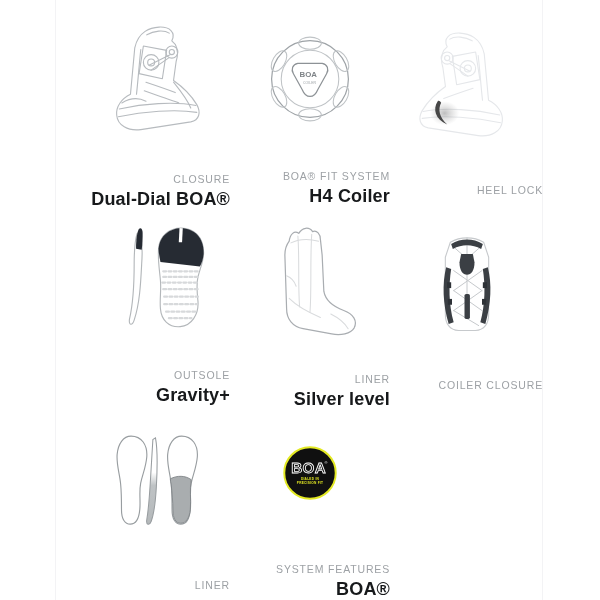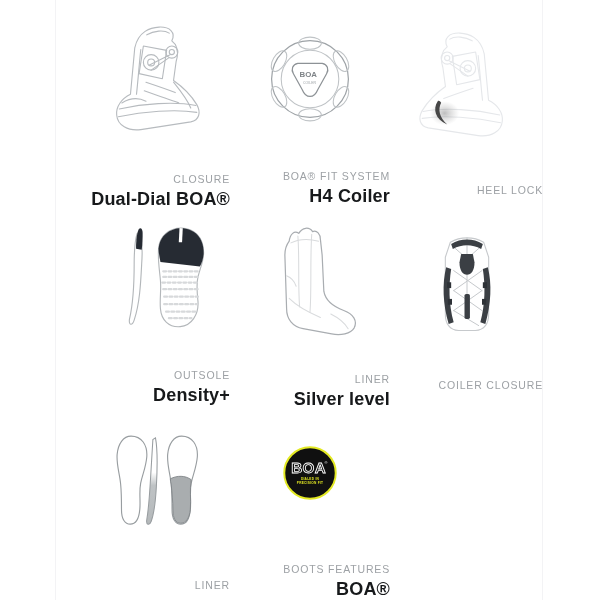--- a/index.html
+++ b/index.html
@@ -135,21 +135,21 @@
                 <path d="M76,72 H114"></path>
               <path d="M77,79 H115"></path>
                 <path d="M78,87 H114"></path>
                 <path d="M78,95 H113"></path>
               <path d="M80,103 H111"></path>
                 <path d="M83,110 H107"></path>
             </g>
           </svg>
         </div>
         <div class="cat">OUTSOLE</div>
-        <div class="val">Density+</div>
+        <div class="val">Gravity+</div>
       </div>
 
       <div class="cell row2">
         <div class="art">
           <svg width="104" height="126" viewBox="0 0 120 145">
             <path d="M36,30 C37,22 42,17 47,21 C51,14 59,13 63,19 C68,17 72,22 72,28 L74,46 L76,88 C78,99 88,106 99,110 C110,114 115,122 111,130 C107,137 95,139 85,137 L52,131 C40,129 33,120 33,108 L31,46 C31,40 33,34 36,30 Z" fill="#ffffff" stroke="#a9adb1" stroke-width="1.4" stroke-linejoin="round"></path>
             <g stroke="#d9dbdd" stroke-width="1.2" fill="none" stroke-linecap="round">
               <path d="M38,32 C46,28 58,27 70,30"></path>
               <path d="M46,24 C48,50 46,80 48,106"></path>
               <path d="M62,22 C60,52 62,84 60,112"></path>
@@ -212,21 +212,21 @@
       <div class="cell row3">
         <div class="art">
           <svg width="66" height="66" viewBox="0 0 100 100">
             <circle cx="50" cy="50" r="39" fill="#101010" stroke="#e3e923" stroke-width="3"></circle>
             <text x="48" y="50" text-anchor="middle" font-size="23" font-weight="bold" letter-spacing="0.5" fill="none" stroke="#ffffff" stroke-width="1.3" font-family="Liberation Sans, sans-serif">BOA</text>
             <text x="72" y="36" font-size="6" fill="#ffffff" font-family="Liberation Sans, sans-serif">®</text>
             <text x="50" y="61" text-anchor="middle" font-size="4.8" font-weight="bold" letter-spacing="0.4" fill="#e3e923" font-family="Liberation Sans, sans-serif">DIALED IN</text>
             <text x="50" y="67" text-anchor="middle" font-size="4.8" font-weight="bold" letter-spacing="0.4" fill="#e3e923" font-family="Liberation Sans, sans-serif">PRECISION FIT</text>
           </svg>
         </div>
-        <div class="cat">BOOTS FEATURES</div>
+        <div class="cat">SYSTEM FEATURES</div>
         <div class="val">BOA®</div>
       </div>
 
       <div class="cell row3"></div>
 
     </div>
   </div>
 </div>
 
 </body></html>

